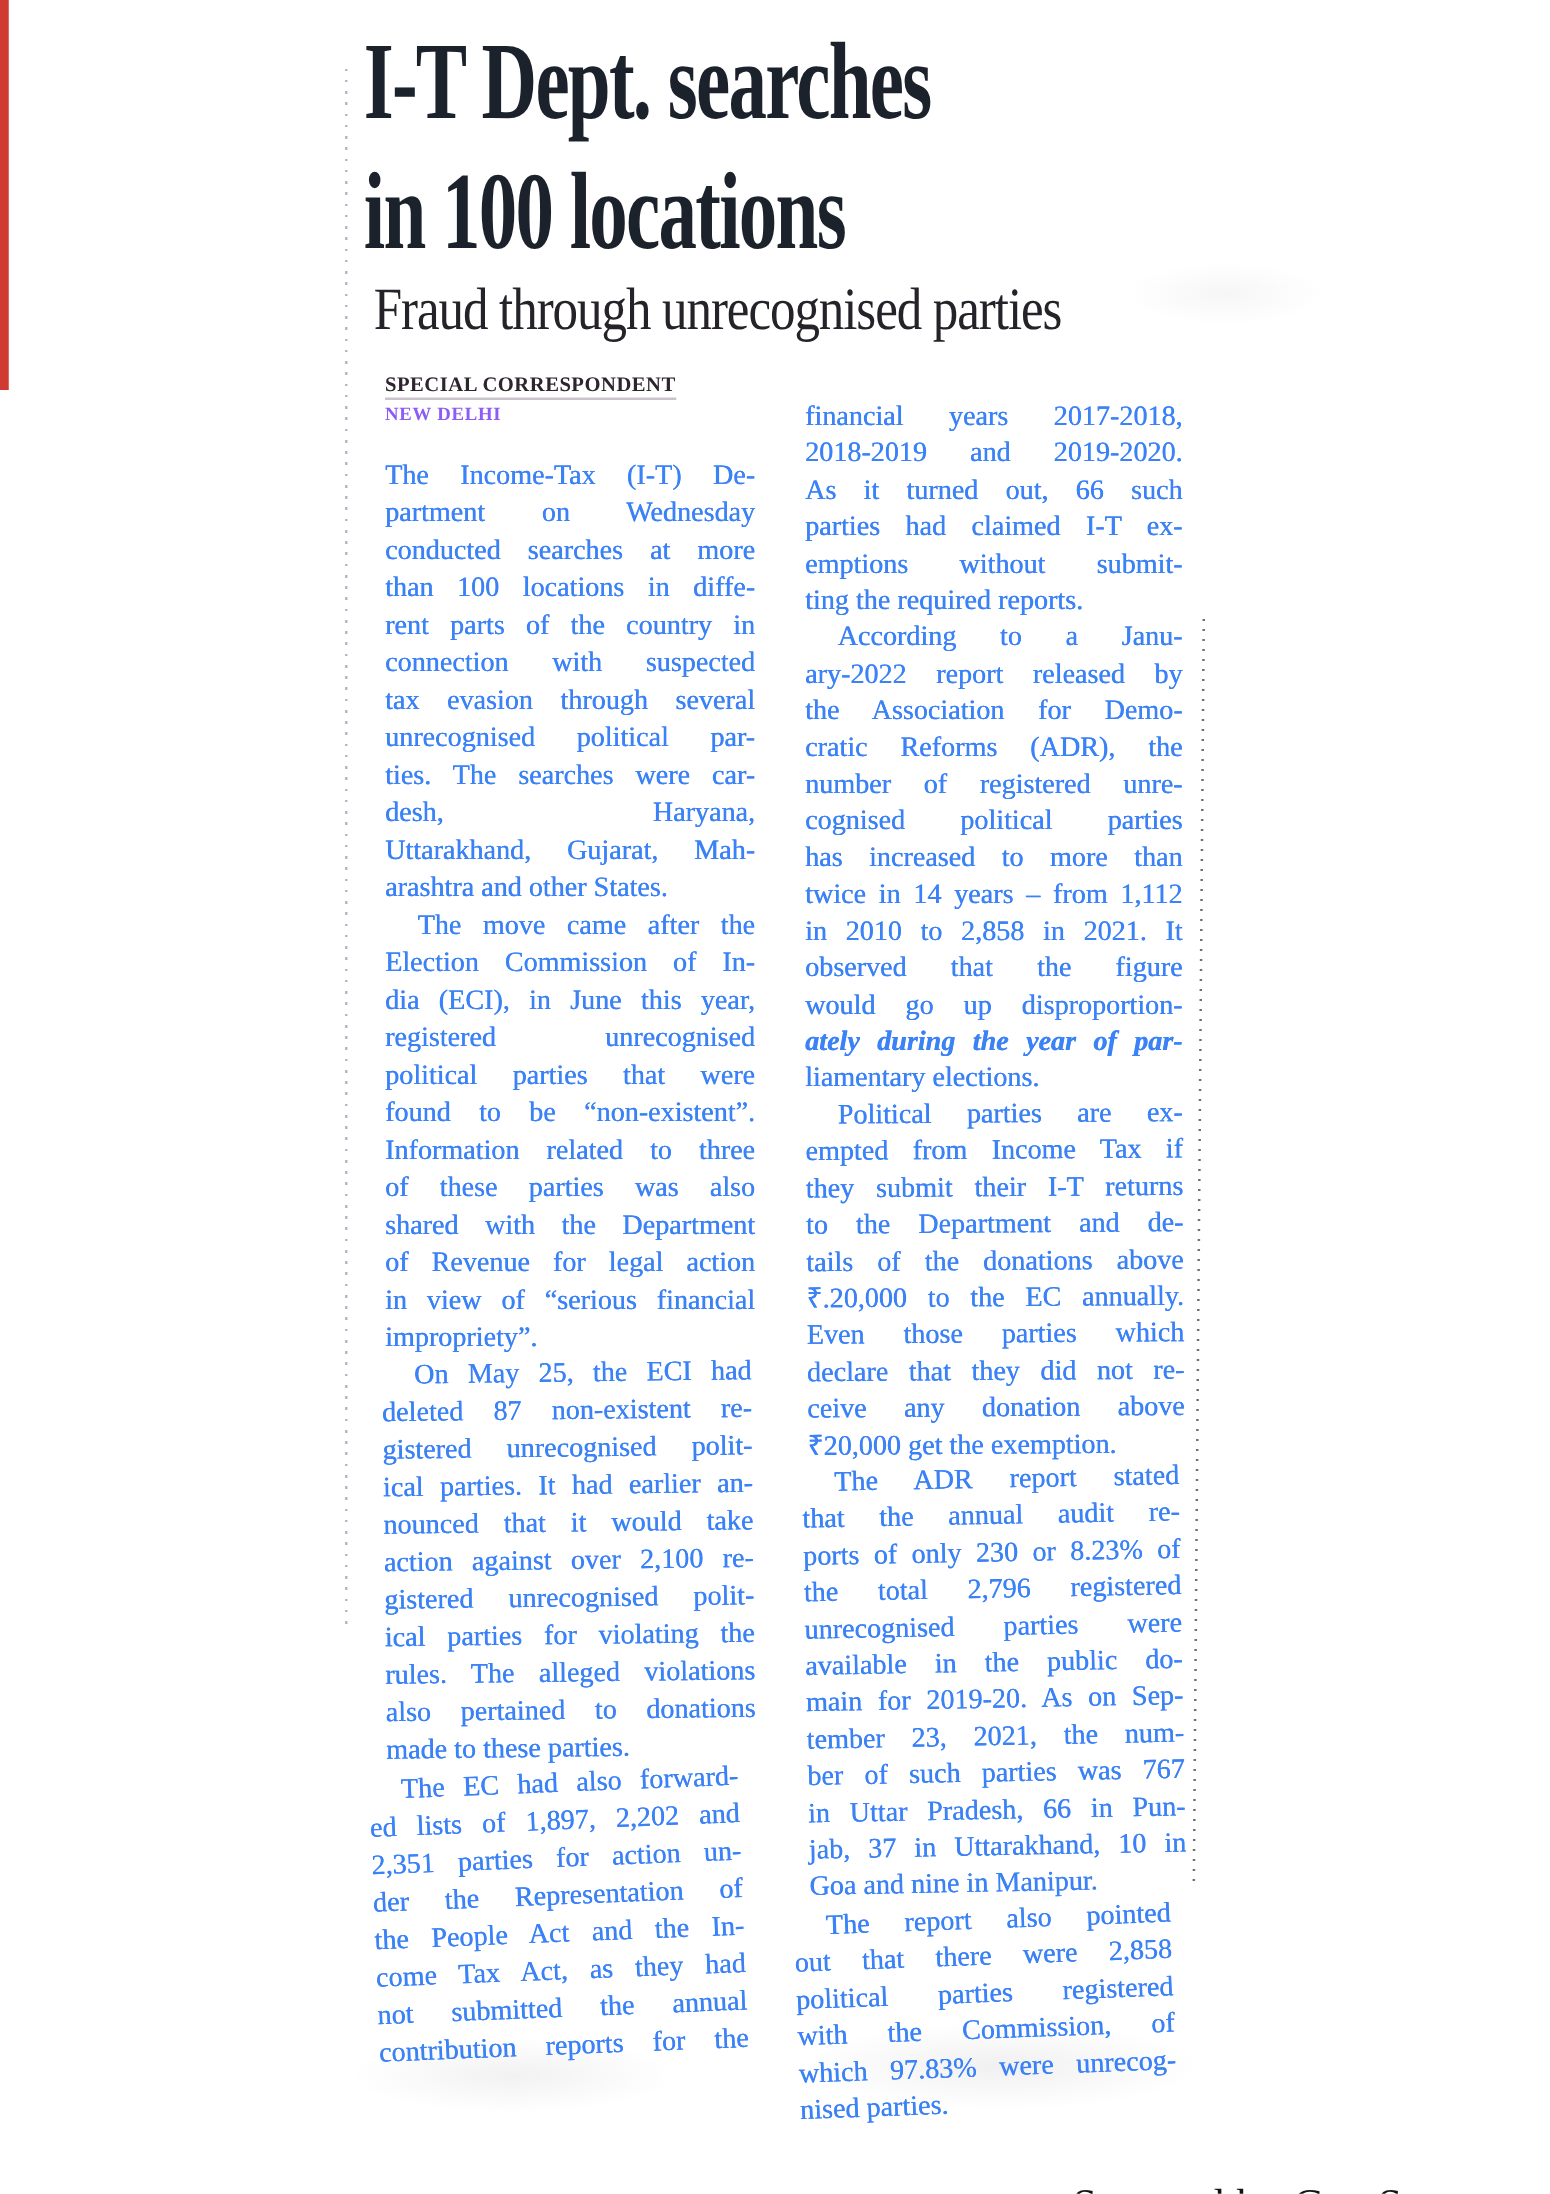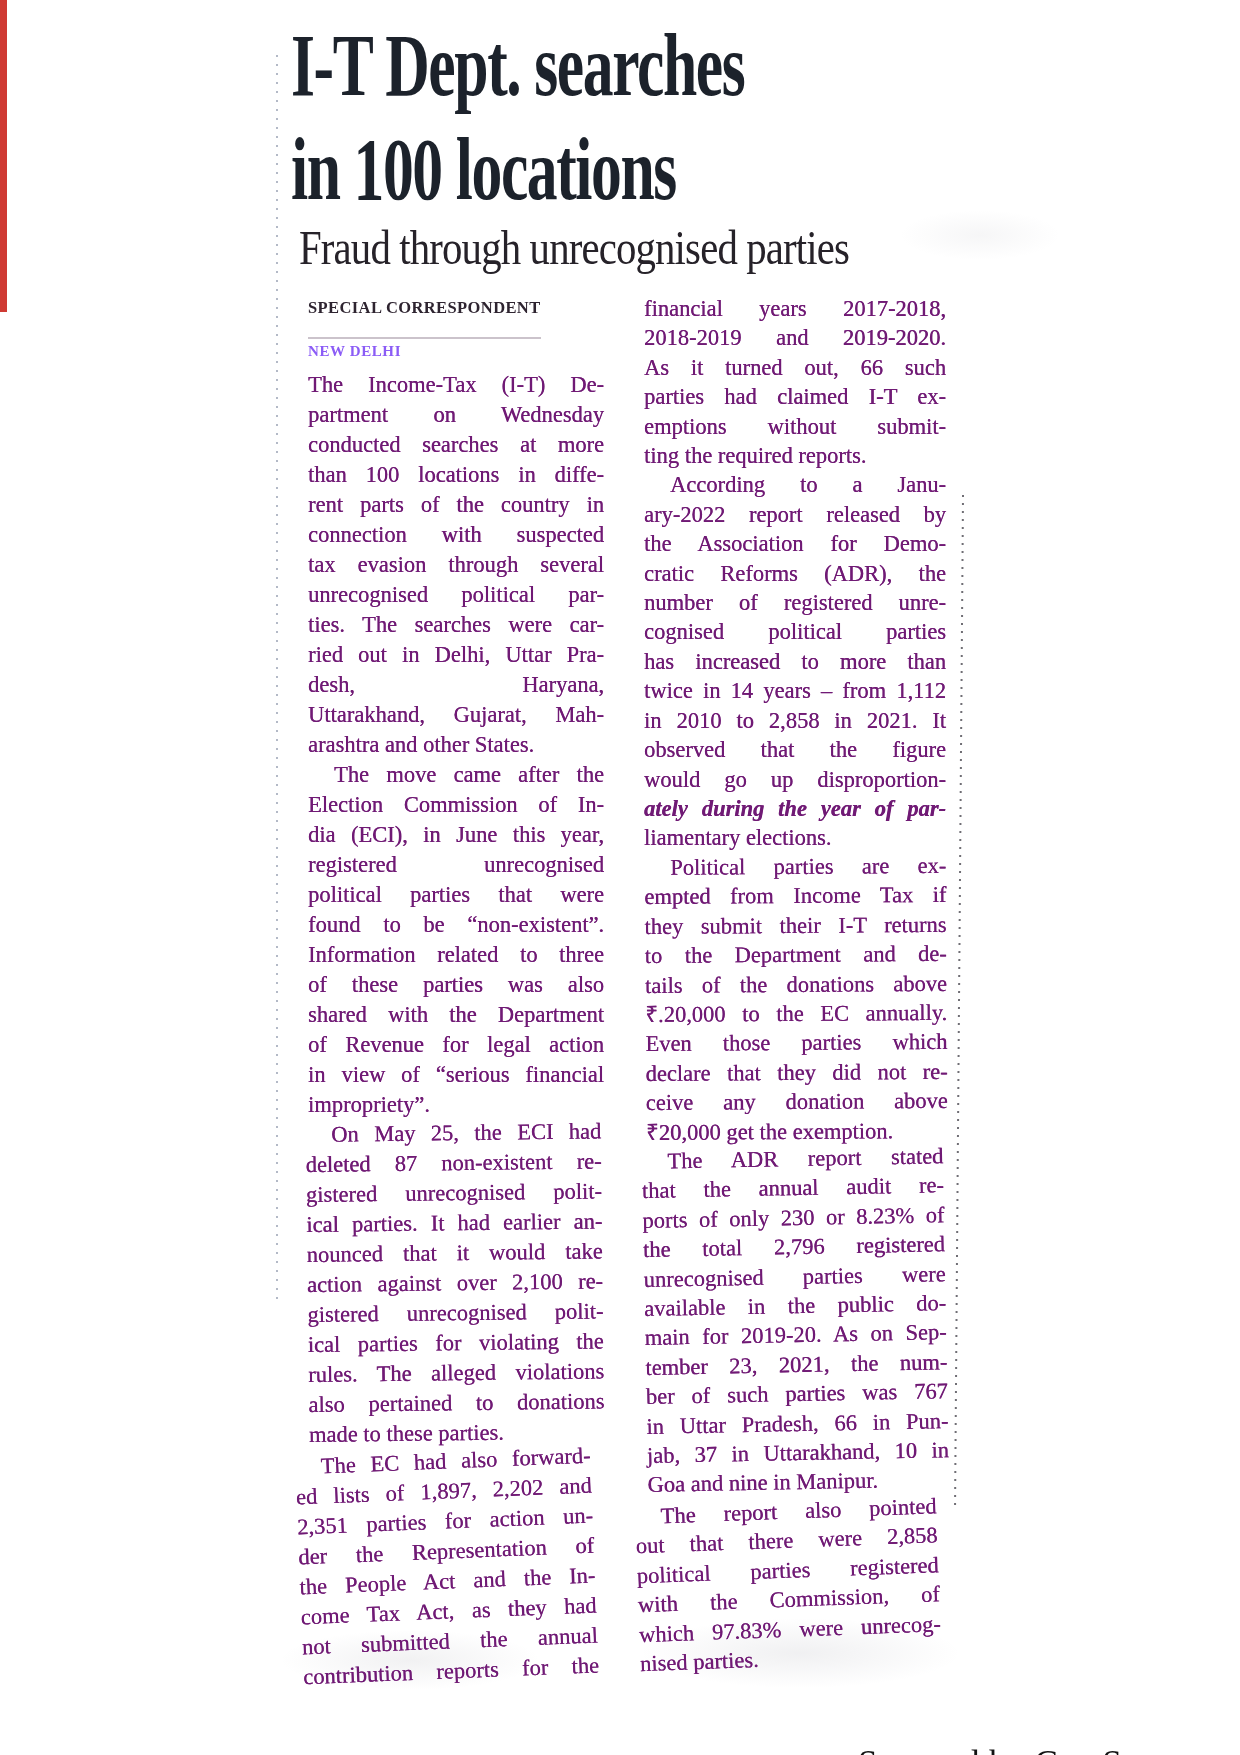--- a/index.html
+++ b/index.html
@@ -62,29 +62,29 @@
   .colwrap{display:block;}
   #colwrap1{width:296px;}
   #colwrap2{width:302px;}
 
   
   #byline-block{margin:4px 0 10px 0;}
   #byline{
     display:inline-block;
     font-weight:bold;font-size:16.5px;letter-spacing:.4px;color:#2e2430;
     border-bottom:2px solid rgba(125,105,125,.40);
-    padding-bottom:19px;
+    padding-bottom:0;
   }
   #dateline{
     font-weight:bold;font-size:15px;letter-spacing:.6px;color:#8b5cf6;
     margin-top:4px;
   }
 
   
-  .colbody{width:100%;color:#701a75;}
+  .colbody{width:100%;color:#3b82f6;margin-top:24px;}
   .para{margin:0;}
   .bline{
     font-size:22.5px;
     text-align:justify;
     text-align-last:justify;
     text-shadow:0.3px 0 0 currentColor;
   }
   #col1body .bline{line-height:30px;}
   #col2body .bline{line-height:29.4px;}
   .bline.nojust{text-align-last:left;}
@@ -135,21 +135,20 @@
           <div class="para">
             <div class="bline">The Income-Tax (I-T) De-</div>
             <div class="bline">partment on Wednesday</div>
             <div class="bline">conducted searches at more</div>
             <div class="bline">than 100 locations in diffe-</div>
             <div class="bline">rent parts of the country in</div>
             <div class="bline">connection with suspected</div>
             <div class="bline">tax evasion through several</div>
             <div class="bline">unrecognised political par-</div>
             <div class="bline">ties. The searches were car-</div>
-            <div class="bline">ried out in Delhi, Uttar Pra-</div>
             <div class="bline">desh, Haryana,</div>
             <div class="bline">Uttarakhand, Gujarat, Mah-</div>
             <div class="bline nojust">arashtra and other States.</div>
           </div>
           <div class="para">
             <div class="bline ind">The move came after the</div>
             <div class="bline">Election Commission of In-</div>
             <div class="bline">dia (ECI), in June this year,</div>
             <div class="bline">registered unrecognised</div>
             <div class="bline">political parties that were</div>

